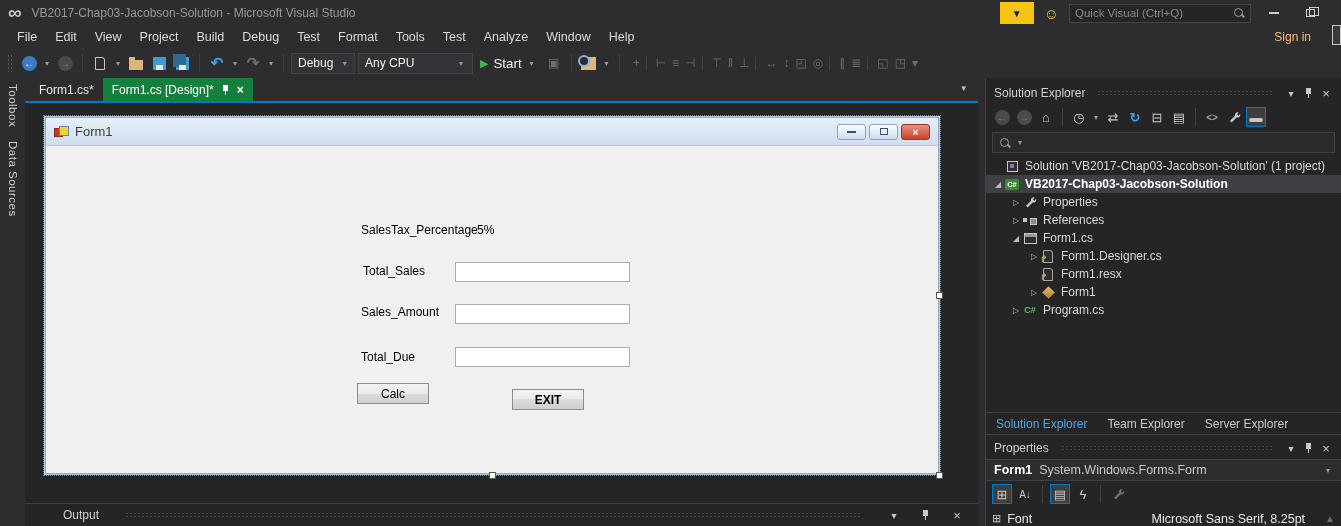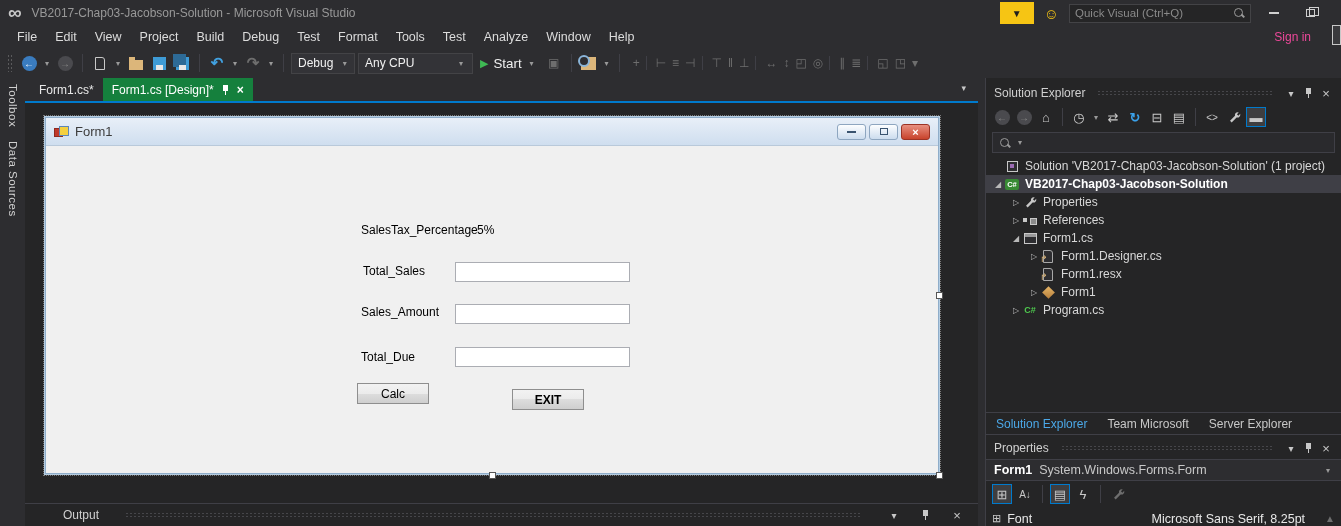--- a/index.html
+++ b/index.html
@@ -20,21 +20,21 @@
   .mag::after { content:""; position:absolute; left:8px; top:8px; width:4px; height:1.5px; background:#9a9a9a; transform:rotate(45deg); }
   .win-btn { width:26px; height:18px; display:flex; align-items:center; justify-content:center; color:#d0d0d0; }
   .min-bar { width:10px; height:2px; background:#d0d0d0; }
   .restore-box { position:relative; width:9px; height:8px; border:1px solid #d0d0d0; background:transparent; }
   .restore-box::before { content:""; position:absolute; left:2px; top:-3px; width:8px; height:7px; border:1px solid #d0d0d0; }
   .avatar-box { position:absolute; right:0; top:25px; width:9px; height:20px; border:1px solid #c8c8c8; background:#3a3a3d; }
 
   
   .menubar { height:22px; display:flex; align-items:center; padding-left:8px; font-size:12.5px; color:#dcdcdc; }
   .menu-item { padding:2px 9px; cursor:default; }
-  .signin { margin-left:auto; margin-right:30px; font-size:12px; color:#ec4899; }
+  .signin { margin-left:auto; margin-right:30px; font-size:12px; color:#fdba74; }
 
   
   .toolbar { height:30px; display:flex; align-items:center; padding-left:4px; gap:3px; font-size:12px; }
   .grip { width:6px; height:18px; margin:0 3px; background-image:radial-gradient(circle, #5a5a5c 1px, transparent 1px); background-size:3px 4px; }
   .tbtn { min-width:20px; height:22px; display:flex; align-items:center; justify-content:center; color:#c8c8c8; }
   .caret { font-size:8px; color:#999; width:10px; text-align:center; }
   .sep { width:1px; height:18px; background:#3f3f46; margin:0 4px; }
   .circle { width:15px; height:15px; border-radius:50%; display:flex; align-items:center; justify-content:center; font-size:10px; }
   .circle.blue { background:#3a7cbf; color:#fff; }
   .circle.gray { background:#4a4a4e; color:#8a8a8a; }
@@ -446,21 +446,21 @@
             <span class="ticon">
                 <span class="cstext">C#</span>
               </span>
             <span class="tlabel">Program.cs</span>
           </div>
         </div>
       </div>
 
       <div class="panel-tabs">
         <span class="ptab active">Solution Explorer</span>
-        <span class="ptab">Team Microsoft</span>
+        <span class="ptab">Team Explorer</span>
         <span class="ptab">Server Explorer</span>
       </div>
 
       <div class="props">
         <div class="panel-head" style="margin-top:2px;">
           <span class="panel-title-text">Properties</span>
           <span class="dots"></span>
           <span class="ptool">▾</span>
           <span class="pin-g"></span>
           <span class="ptool x">×</span>

